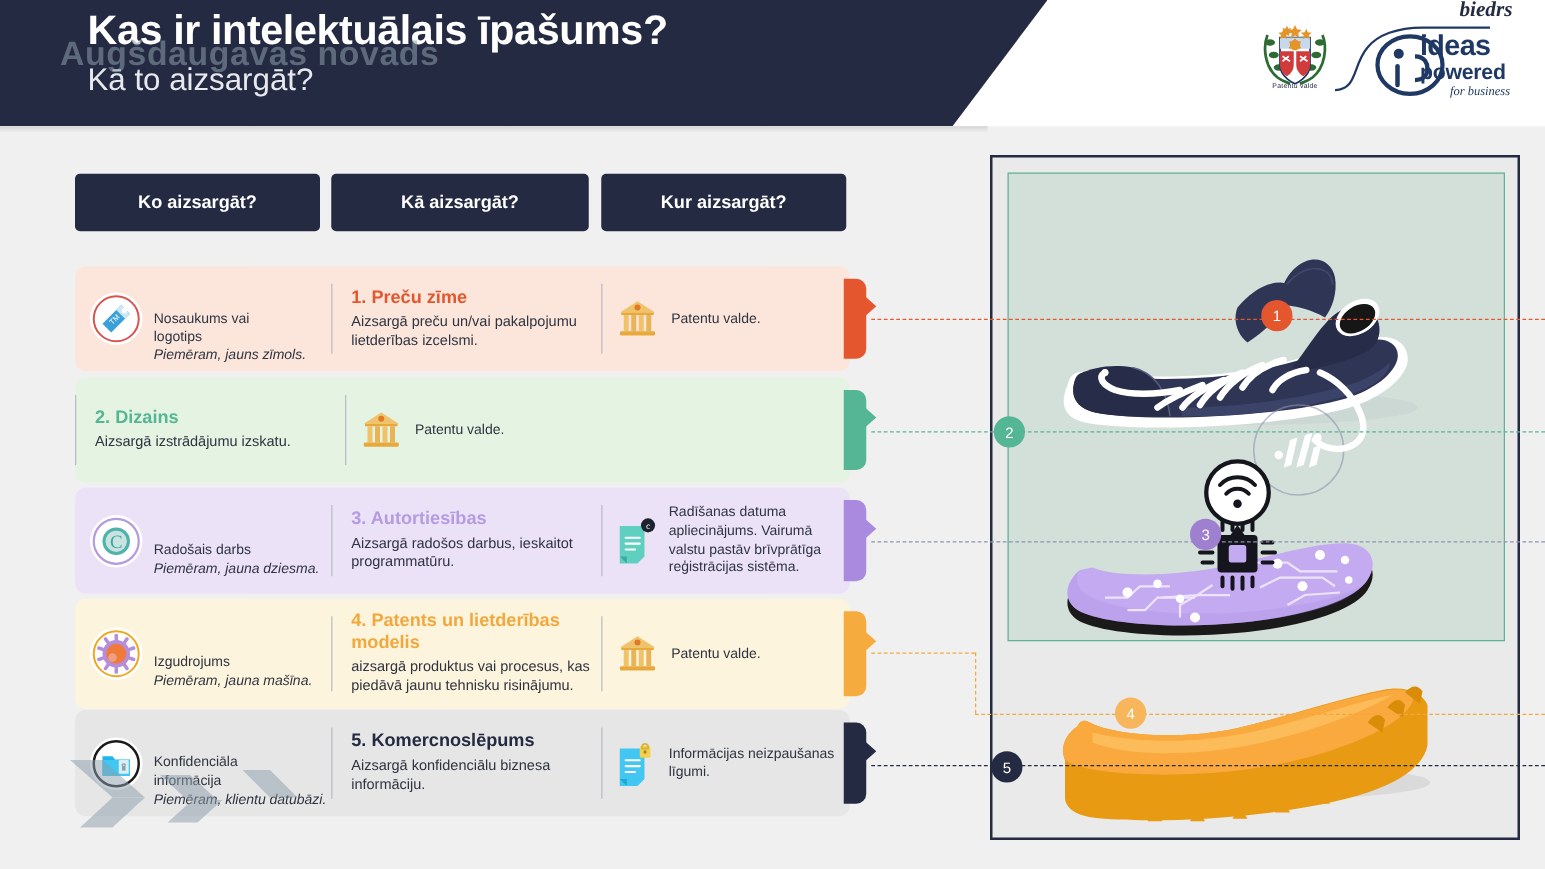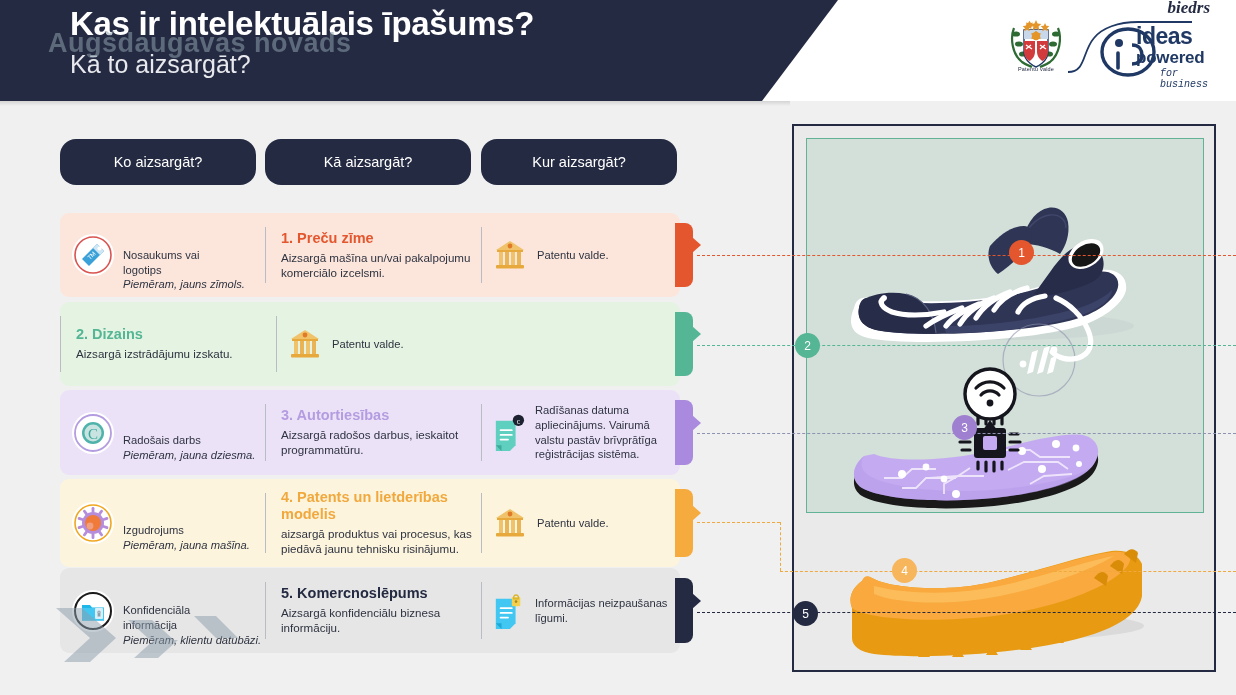--- a/index.html
+++ b/index.html
@@ -56,28 +56,28 @@
     font-size:23px; font-weight:bold; color:#1f3864; line-height:0.92;
     letter-spacing:-0.5px;
   }
   #powered-word{
     position:absolute; left:152px; top:48px;
     font-size:17px; font-weight:bold; color:#1f3864; letter-spacing:-0.2px;
   }
   #forbusiness-word{
     position:absolute; left:176px; top:68px;
     font-size:10px; font-style:italic; color:#1f3864;
-    font-family:Liberation Mono, monospace;
+    font-family:Liberation Serif, serif;
   }
 
   
   .col-head{
     position:absolute; top:139px; height:46px;
-    background:#242a42; border-radius:16px;
-    color:#ffffff; font-size:14.5px; font-weight:normal;
+    background:#242a42; border-radius:4px;
+    color:#ffffff; font-size:14.5px; font-weight:bold;
     display:flex; align-items:center; justify-content:center;
   }
   #col-head-0{ left:60px;  width:196px; }
   #col-head-1{ left:265px; width:206px; }
   #col-head-2{ left:481px; width:196px; }
 
   
   .row{ position:absolute; left:60px; width:620px; border-radius:9px; }
   .row-inner{ position:relative; height:100%; display:flex; }
   .cell{ position:relative; display:flex; align-items:center; }
@@ -214,21 +214,21 @@
       <circle cx="26.5" cy="13.5" r="2.1" fill="#fff"></circle>
       <text x="17" y="25" font-size="6" fill="#fff" font-family="sans-serif" transform="rotate(-45 17 25)">TM</text>
             </svg>
           </div>
           <div class="what-text"><span>Nosaukums vai</span><br><span>logotips</span><br><span class="ital">Piemēram, jauns zīmols.</span></div>
         </div>
         <div class="cell cell-how">
           <div class="vdiv" style="left: 0px;"></div>
           <div>
             <div class="how-title" style="color:#e4572e">1. Preču zīme</div>
-     <div class="how-desc">Aizsargā mašīna un/vai pakalpojumu komerciālo izcelsmi.</div>
+     <div class="how-desc">Aizsargā preču un/vai pakalpojumu lietderības izcelsmi.</div>
           </div>
         </div>
         <div class="cell cell-where">
           <div class="vdiv" style="left: 0px;"></div>
           <svg viewBox="0 0 34 34" class="bank-icon">
             <path d="M17 3 L31 12 H3 Z" fill="#f0c269"></path>
     <circle cx="17" cy="8" r="2.4" fill="#e07a26"></circle>
     <rect x="4" y="12" width="26" height="2" fill="#e8a93c"></rect>
     <rect x="6" y="14" width="4" height="13" fill="#f0c269"></rect>
     <rect x="12" y="14" width="4" height="13" fill="#e8b455"></rect>

